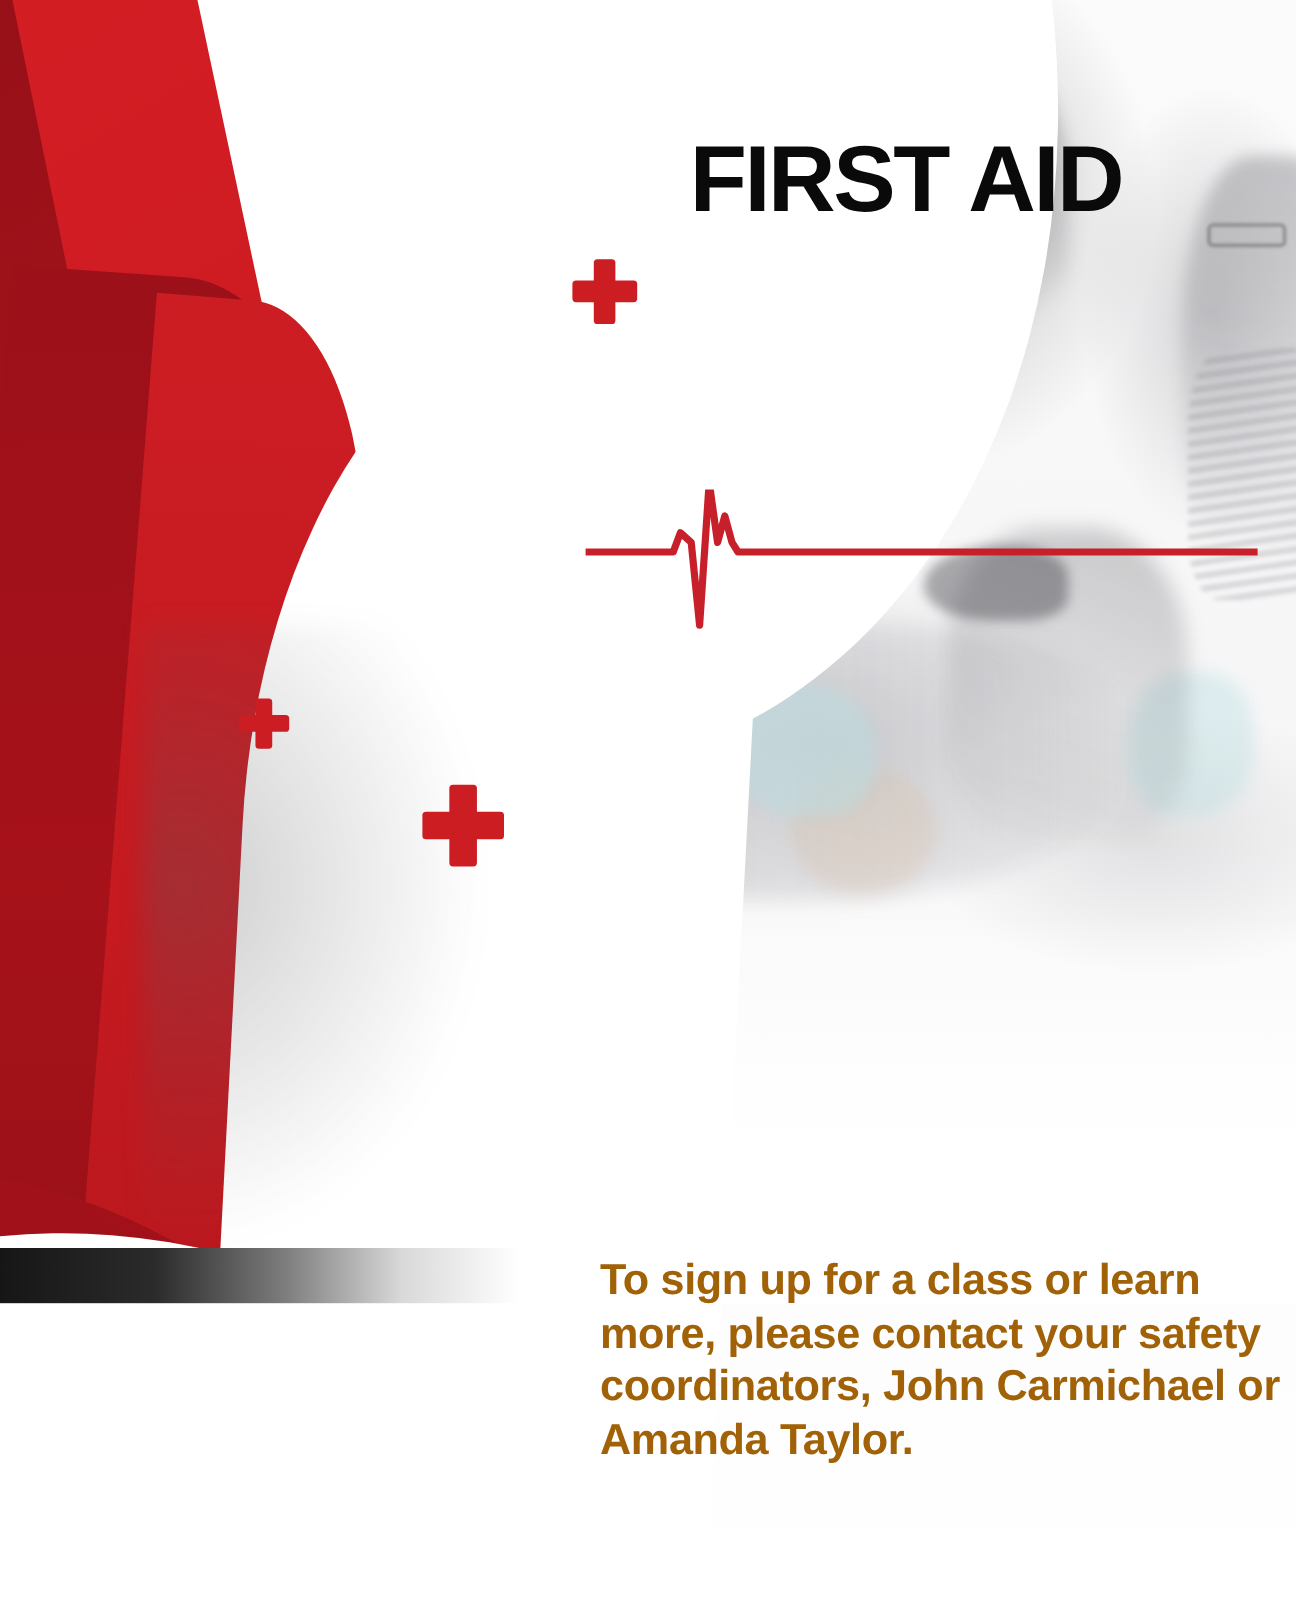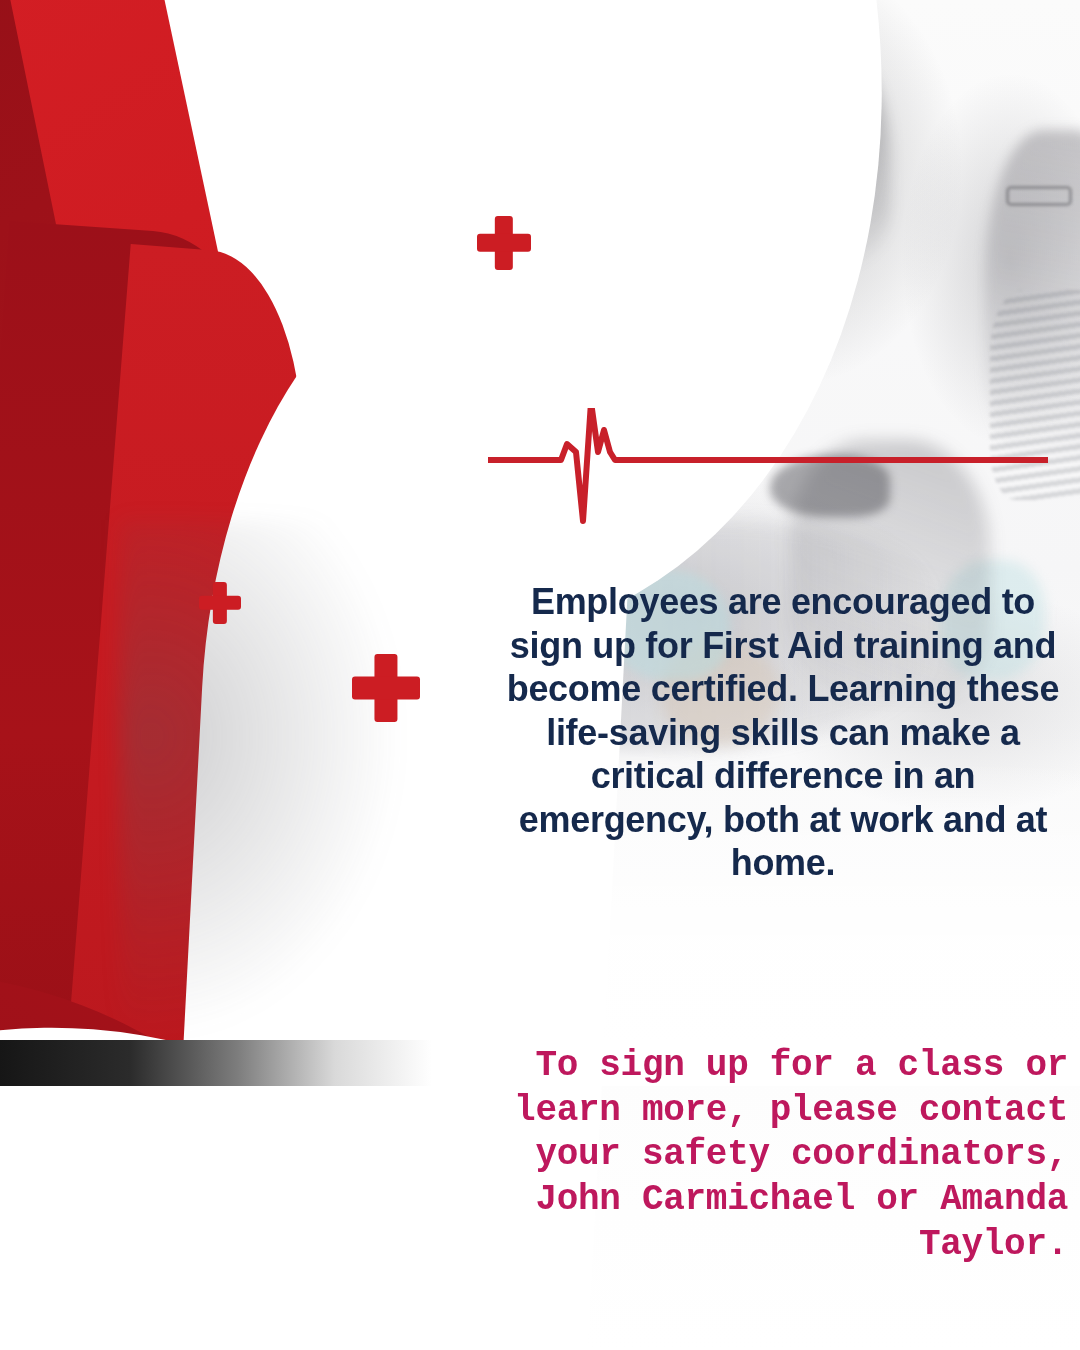--- a/index.html
+++ b/index.html
@@ -425,26 +425,26 @@
     font-family:"Liberation Sans", sans-serif;
     font-weight:700;
     font-size:36px;
     line-height:1.21;
     color:#15294c;
     letter-spacing:-0.3px;
   }
   #cta-text {
     position:absolute; z-index:6;
     left:500px; top:1044px; width:568px;
-    text-align:right;
-    font-family:Liberation Mono, monospace;
+    text-align:left;
+    font-family:Liberation Sans, sans-serif;
     font-weight:700;
     font-size:36px;
     line-height:1.24;
-    color:#be185d;
+    color:#a16207;
     letter-spacing:-0.3px;
   }
 </style>
 </head>
 <body>
 
 <div id="poster">
 
   <div class="bg-scene">
     <div class="bg-wash"></div>
@@ -525,19 +525,19 @@
 
   <div class="cross" id="cross-title"></div>
   <div class="cross" id="cross-mid-sm"></div>
   <div class="cross" id="cross-mid-lg"></div>
 
   <svg id="ekg" viewBox="0 0 560 140" preserveAspectRatio="none">
     <path d="M0,52 L73,52 L79,36 L88,44 L95,113 L103,-6 L110,44 L116,22 L122,44 L127,52 L560,52" fill="none" stroke="#c8202a" stroke-width="6" stroke-linejoin="round" stroke-linecap="round"></path>
   </svg>
 
   <div id="title-block">
+    <span class="t-line" id="t-first">FIRST AID</span>
   </div>
 
-  <p id="body-text">Employees are encouraged to sign up for First Aid training and become certified. Learning these life-saving skills can make a critical difference in an emergency, both at work and at home.</p>
 
   <p id="cta-text">To sign up for a class or learn more, please contact your safety coordinators, John Carmichael or Amanda Taylor.</p>
 
 </div>
 
 </body></html>

